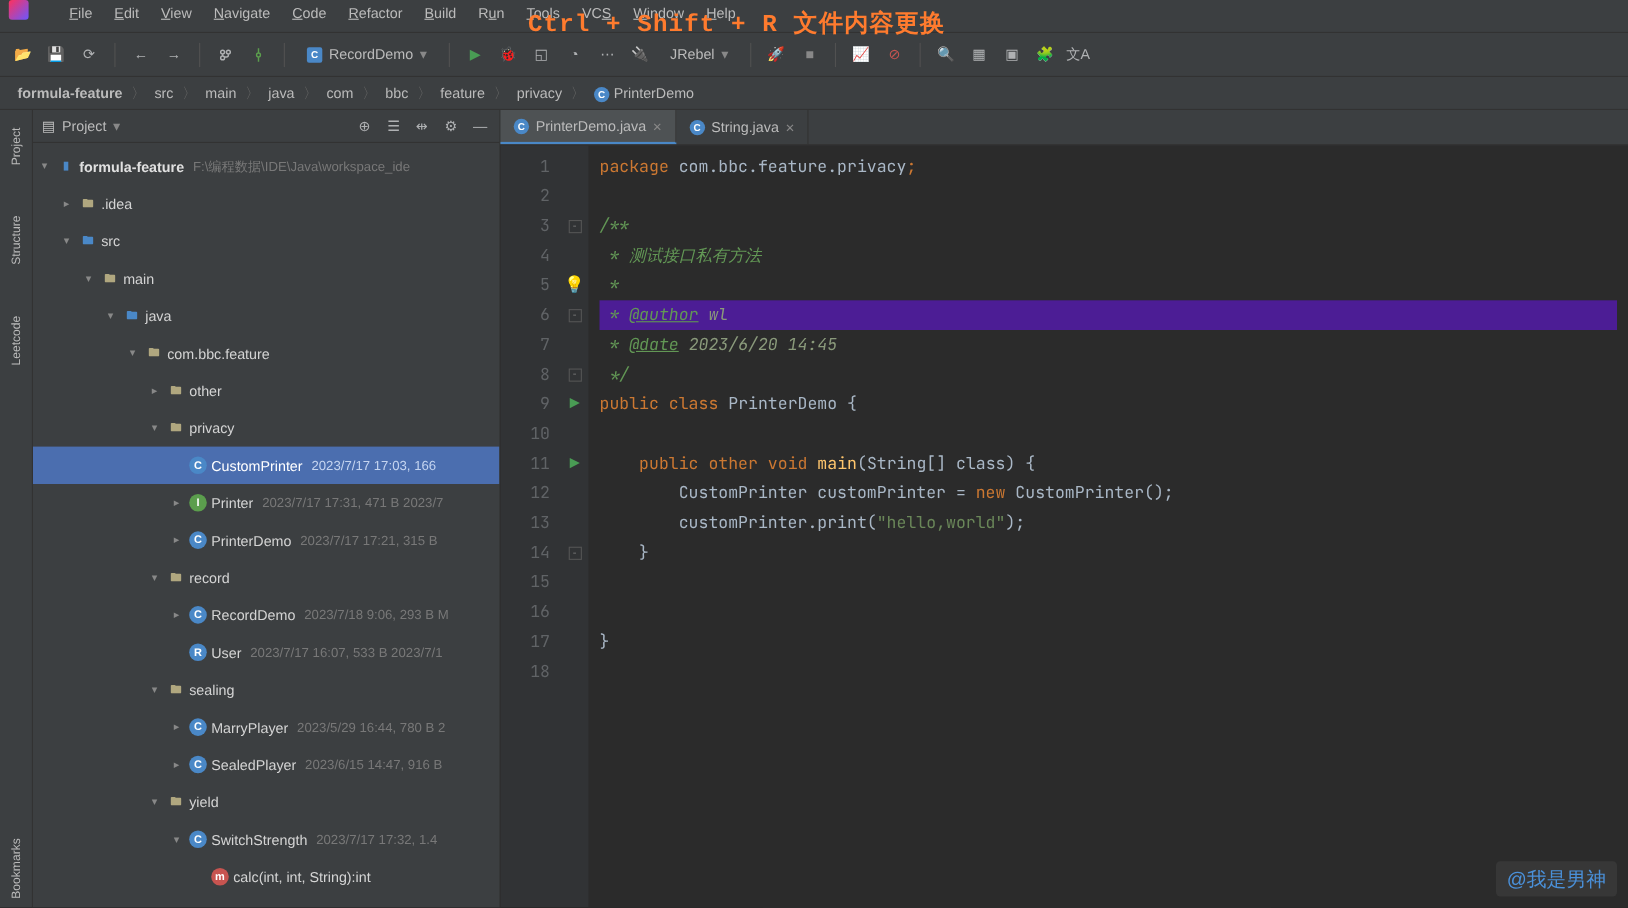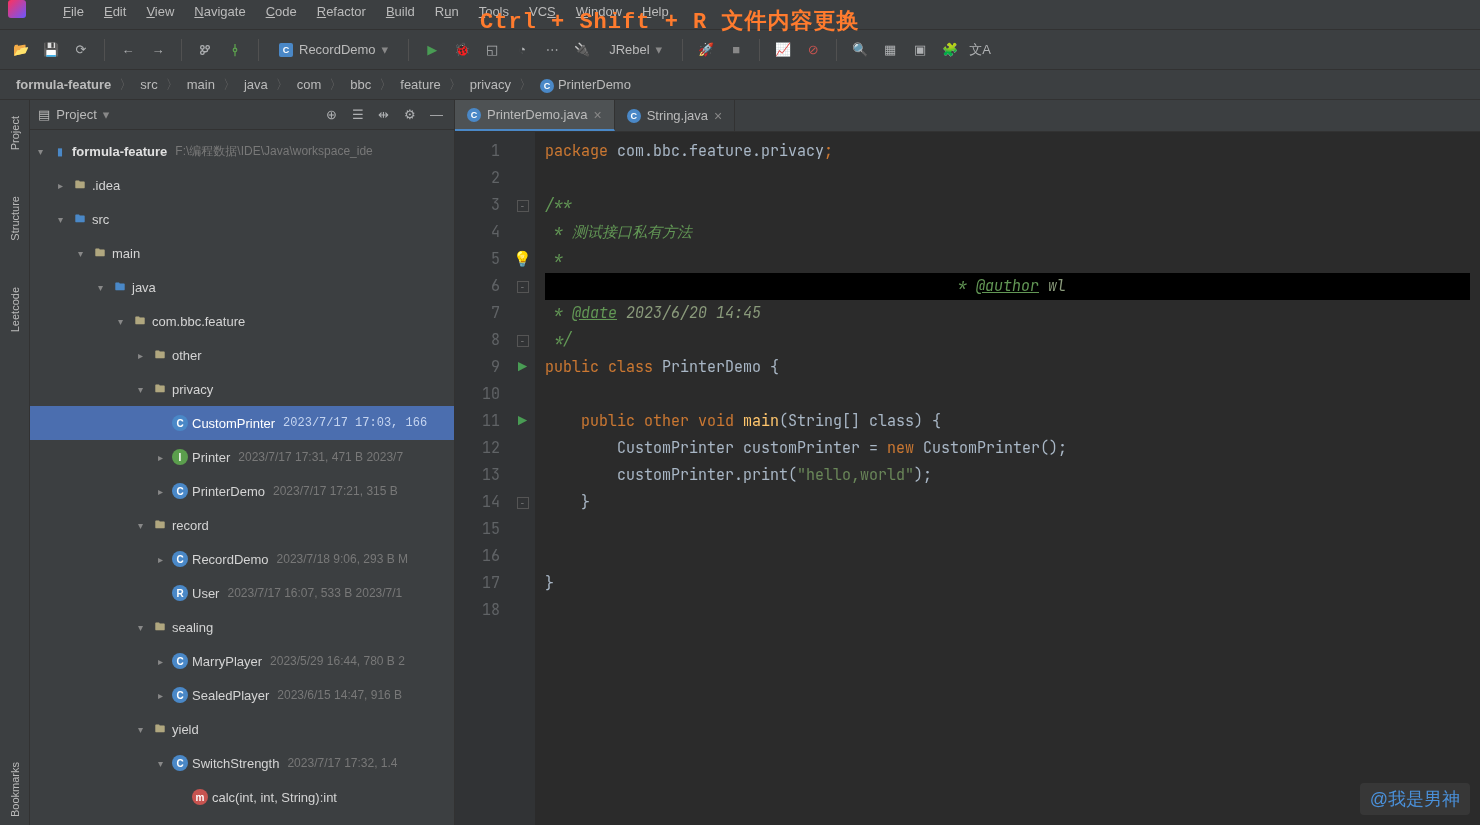--- a/index.html
+++ b/index.html
@@ -39,21 +39,21 @@
 .tree-row.selected { background: #4b6eaf; color: #fff; }
 .tree-row .arrow { width: 10px; color: #888; font-size: 10px; }
 .tree-row .node-icon { width: 16px; height: 16px; display: inline-flex; align-items: center; justify-content: center; border-radius: 2px; font-size: 10px; font-weight: bold; flex-shrink: 0; }
 .tree-row .folder { color: #b0a77f; }
 .tree-row .blue-folder { color: #4a88c7; }
 .tree-row .c-icon { background: #4a88c7; color: #fff; border-radius: 50%; }
 .tree-row .i-icon { background: #5b9e4d; color: #fff; border-radius: 50%; }
 .tree-row .r-icon { background: #4a88c7; color: #fff; border-radius: 50%; }
 .tree-row .m-icon { background: #c75450; color: #fff; border-radius: 50%; }
 .tree-row .meta { color: #787878; font-size: 12px; margin-left: 4px; }
-.tree-row.selected .meta { color: #c4d4f0; font-family: Liberation Mono, monospace; }
+.tree-row.selected .meta { color: #c4d4f0; }
 .tree-row .name { color: #d4d4d4; }
 .tree-row.selected .name { color: #fff; }
 .tree-row .bold { font-weight: bold; color: #e0e0e0; }
 
 .editor-area { flex: 1; display: flex; flex-direction: column; background: #2b2b2b; }
 .tabs { height: 32px; background: #3c3f41; display: flex; align-items: stretch; border-bottom: 1px solid #323232; }
 .tab { display: flex; align-items: center; gap: 6px; padding: 0 12px; cursor: pointer; border-right: 1px solid #323232; color: #bbbbbb; }
 .tab.active { background: #4e5254; border-bottom: 2px solid #4a88c7; }
 .tab .ti { width: 14px; height: 14px; background: #4a88c7; border-radius: 50%; display:flex;align-items:center;justify-content:center;color:#fff;font-size:9px;font-weight:bold;}
 .tab .close { color: #888; font-size: 14px; }
@@ -62,21 +62,21 @@
 .gutter { width: 55px; background: #313335; color: #606366; text-align: right; padding: 6px 10px 6px 0; }
 .gutter .ln { height: 27px; }
 .gutter-icons { width: 25px; background: #313335; padding: 6px 0; }
 .gutter-icons .gi { height: 27px; display: flex; align-items: center; justify-content: center; }
 .gutter-icons .run { color: #499c54; }
 .gutter-icons .fold { width: 12px; height: 12px; border: 1px solid #555; display: flex; align-items: center; justify-content: center; font-size: 8px; color: #888; line-height:1;}
 .gutter-icons .bulb { color: #f0a732; }
 
 .code { flex: 1; padding: 6px 10px; position: relative; }
 .code .line { height: 27px; white-space: pre; }
-.code .line.caret-line { background: #000000; text-align: center; }
+.code .line.caret-line { background: #4c1d95; }
 .kw { color: #cc7832; }
 .ident { color: #a9b7c6; }
 .type { color: #a9b7c6; }
 .punct { color: #a9b7c6; }
 .semi { color: #cc7832; }
 .comment { color: #629755; font-style: italic; }
 .doctag { color: #629755; font-style: italic; text-decoration: underline; }
 .docval { color: #8a9a7b; font-style: italic; }
 .string { color: #6a8759; }
 .method { color: #ffc66d; }

